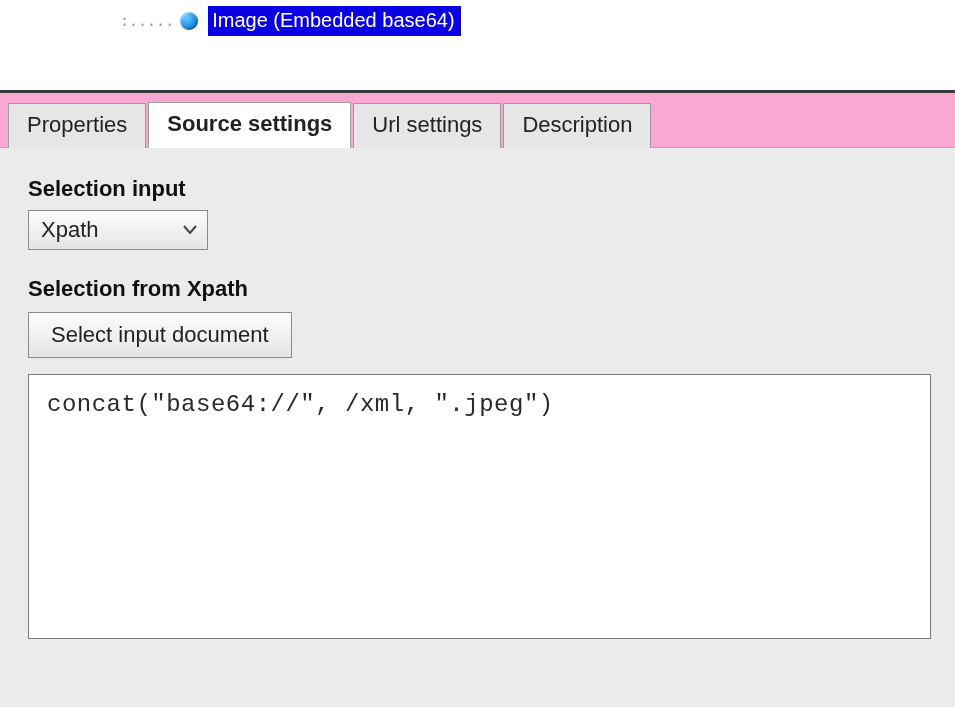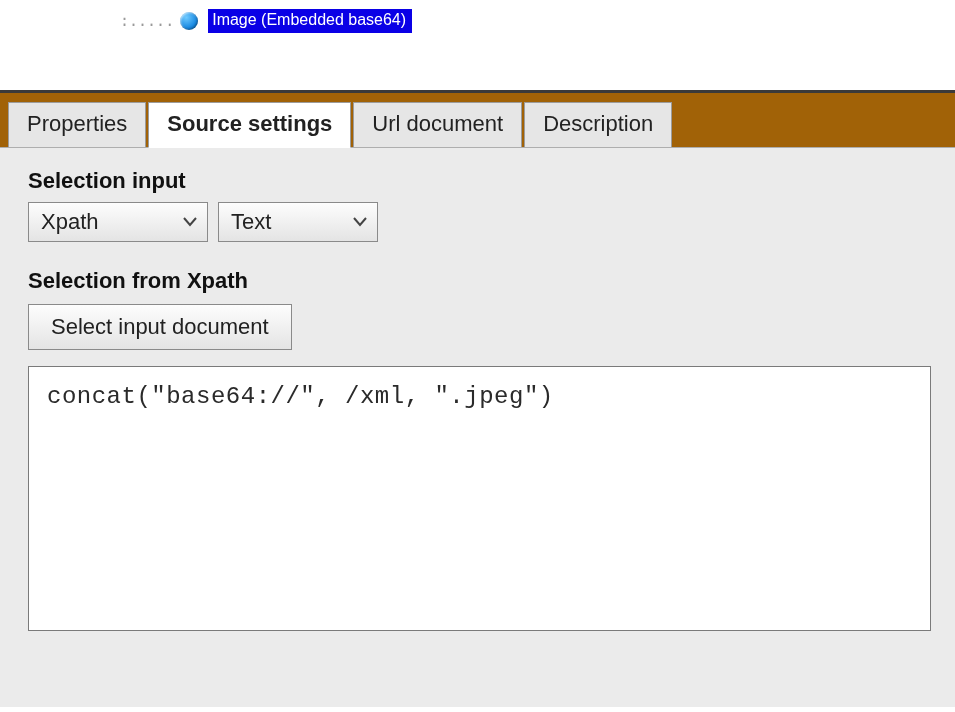--- a/index.html
+++ b/index.html
@@ -42,33 +42,33 @@
     border-radius: 50%;
     background: radial-gradient(circle at 35% 30%, #6fcaff 0%, #1a8ae2 60%, #0a64b0 100%);
     box-shadow: inset -1px -1px 2px rgba(0,0,0,.3), inset 1px 1px 2px rgba(255,255,255,.6);
     margin-right: 10px;
     flex-shrink: 0;
   }
   .tree-label {
     background: #0a00e6;
     color: #ffffff;
     padding: 1px 6px 3px 4px;
-    font-size: 16px;
+    font-size: 20px;
     line-height: 1.3;
     display: inline-block;
   }
 
   
   .panel-wrap {
     margin-top: 15px;
   }
   .tabstrip {
-    background: #a16207;
+    background: #f9a8d4;
     display: flex;
-    align-items: flex-start;
+    align-items: center;
     padding: 8px 0 0 8px;
     border-top: 3px solid #3a3a3a;
   }
   .tab {
     padding: 8px 18px 10px 18px;
     font-size: 22px;
     color: #222;
     background: #e6e6e6;
     border: 1px solid #9c9c9c;
     border-bottom: none;
@@ -87,32 +87,32 @@
   .panel-body {
     background: #ebebeb;
     border-top: 1px solid #aeaeae;
     padding: 6px 18px 20px 22px;
     min-height: 560px;
     box-sizing: border-box;
   }
 
   
   .group {
-    margin-top: 12px;
+    margin-top: 20px;
   }
   .group-title {
     font-weight: 700;
     font-size: 22px;
     color: #111;
     padding: 2px 0 8px 6px;
   }
 
   .combo-row {
     display: flex;
-    gap: 10px;
+    gap: 0;
     padding-left: 6px;
   }
   .combo {
     display: inline-flex;
     align-items: center;
     justify-content: space-between;
     background: linear-gradient(#fdfdfd, #e4e4e4);
     border: 1px solid #8a8a8a;
     height: 40px;
     font-size: 22px;
@@ -172,48 +172,40 @@
     <span class="tree-bullet"></span>
     <span class="tree-label">Image (Embedded base64)</span>
   </div>
 </div>
 
 <div class="panel-wrap">
 
   <div class="tabstrip">
     <div class="tab">Properties</div>
     <div class="tab active">Source settings</div>
-    <div class="tab">Url document</div>
+    <div class="tab">Url settings</div>
     <div class="tab">Description</div>
   </div>
 
   <div class="panel-body">
 
     <div class="group">
       <div class="group-title">Selection input</div>
 
       <div class="combo-row">
 
         <div class="combo" style="width:180px">
           <span>Xpath</span>
           <span class="caret">
             <svg width="14" height="10" viewBox="0 0 14 10">
                 <path d="M1 1 L7 8 L13 1" fill="none" stroke="#444" stroke-width="2"></path>
               </svg>
           </span>
         </div>
 
-        <div class="combo" style="width:160px">
-          <span>Text</span>
-          <span class="caret">
-            <svg width="14" height="10" viewBox="0 0 14 10">
-                <path d="M1 1 L7 8 L13 1" fill="none" stroke="#444" stroke-width="2"></path>
-              </svg>
-          </span>
-        </div>
 
       </div>
     </div>
 
     <div class="group group2">
       <div class="group-title">Selection from Xpath</div>
 
       <div class="btn">Select input document</div>
 
       <div class="xpath-box">

